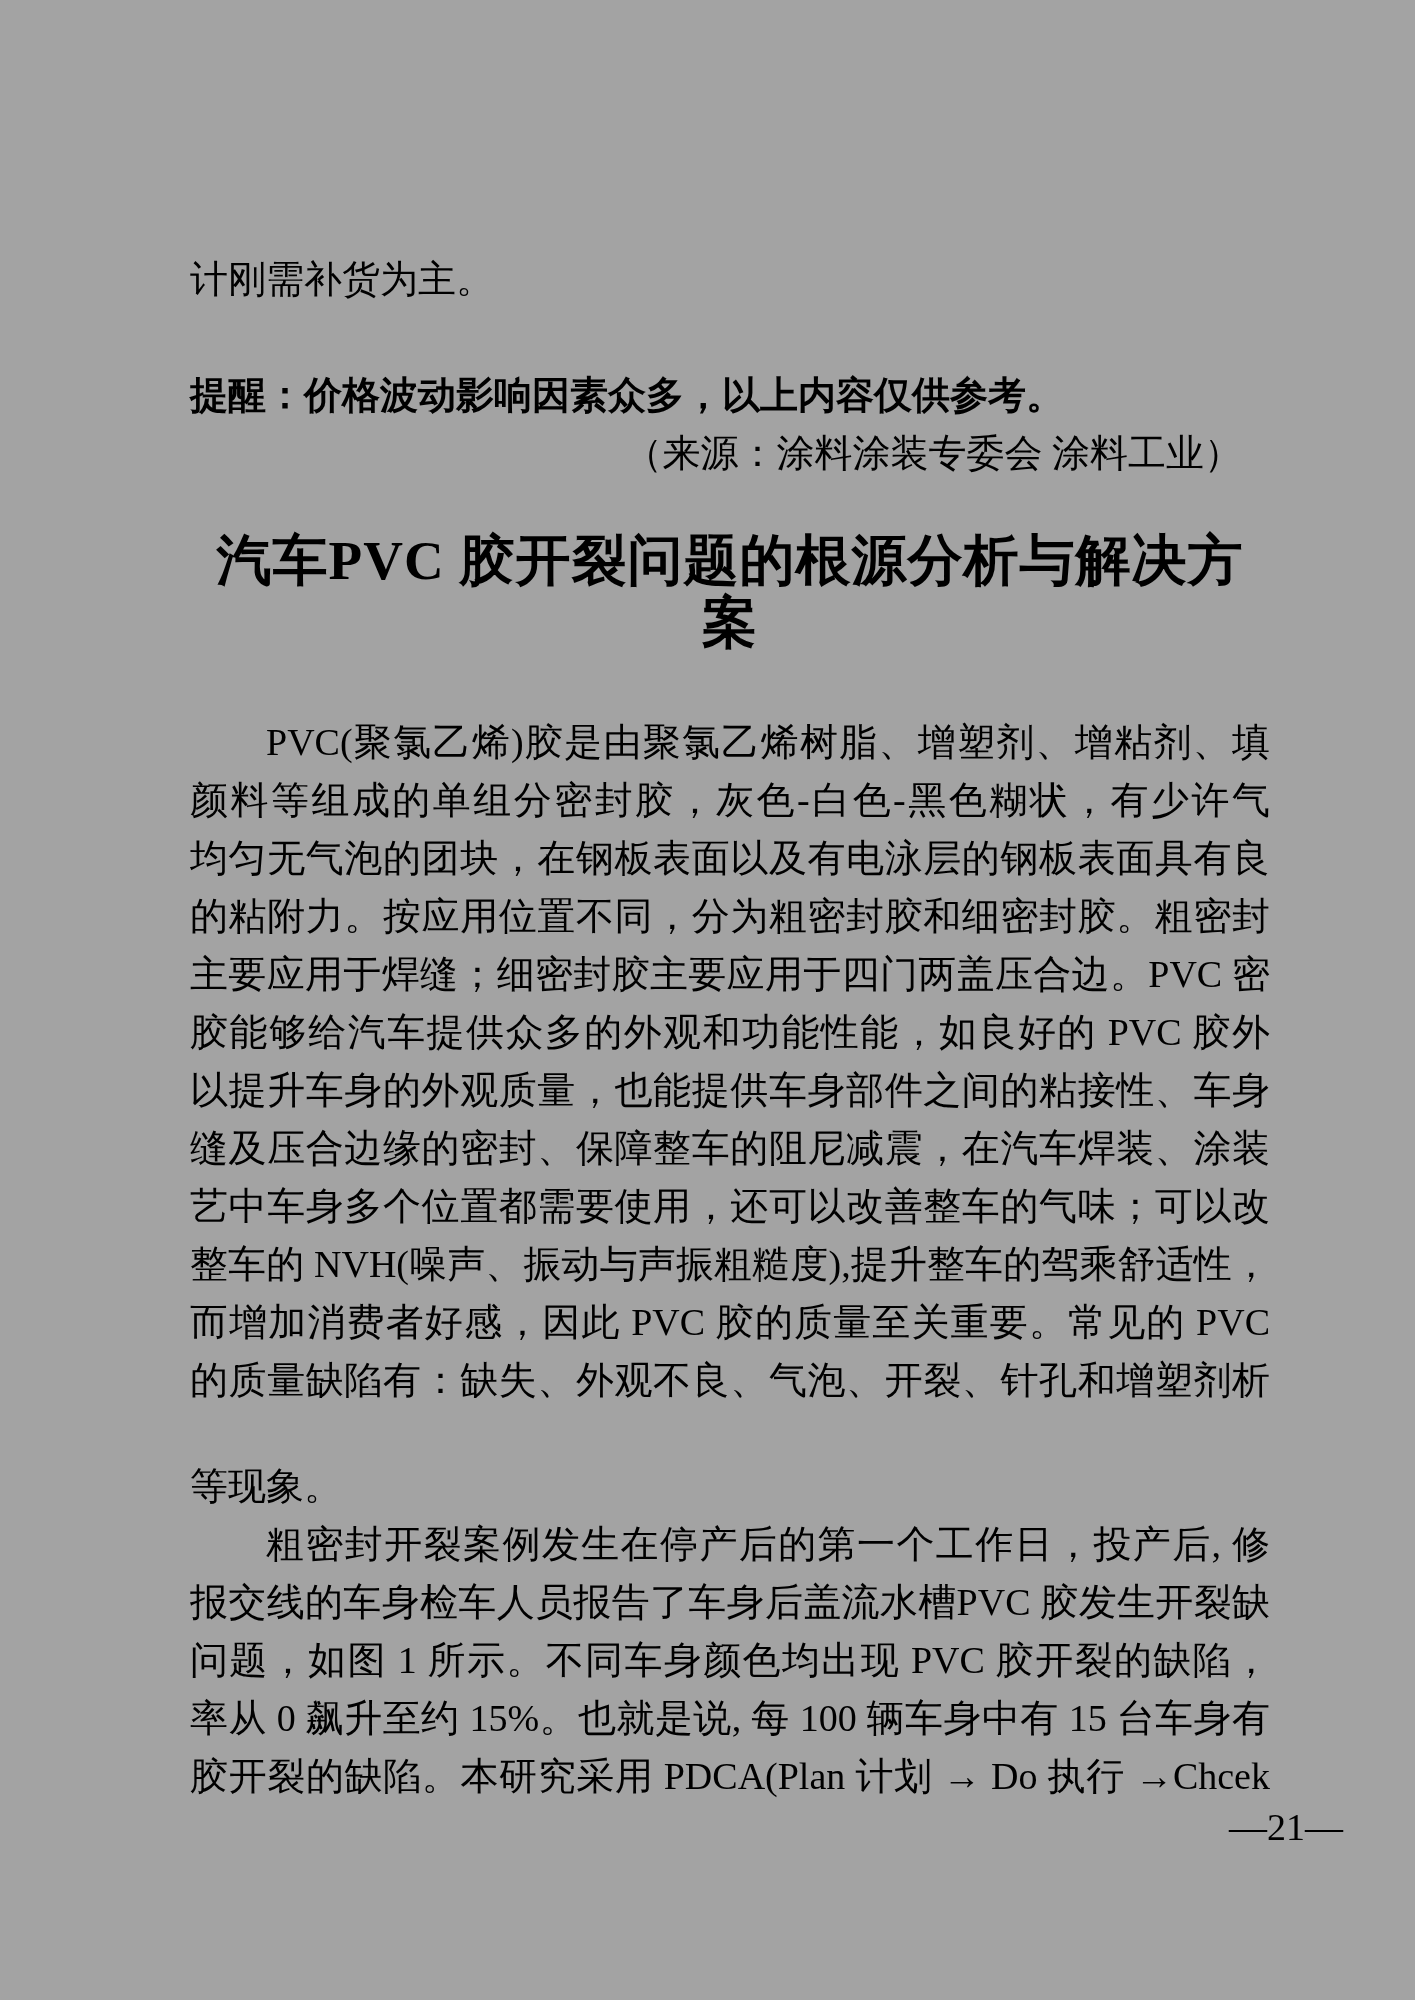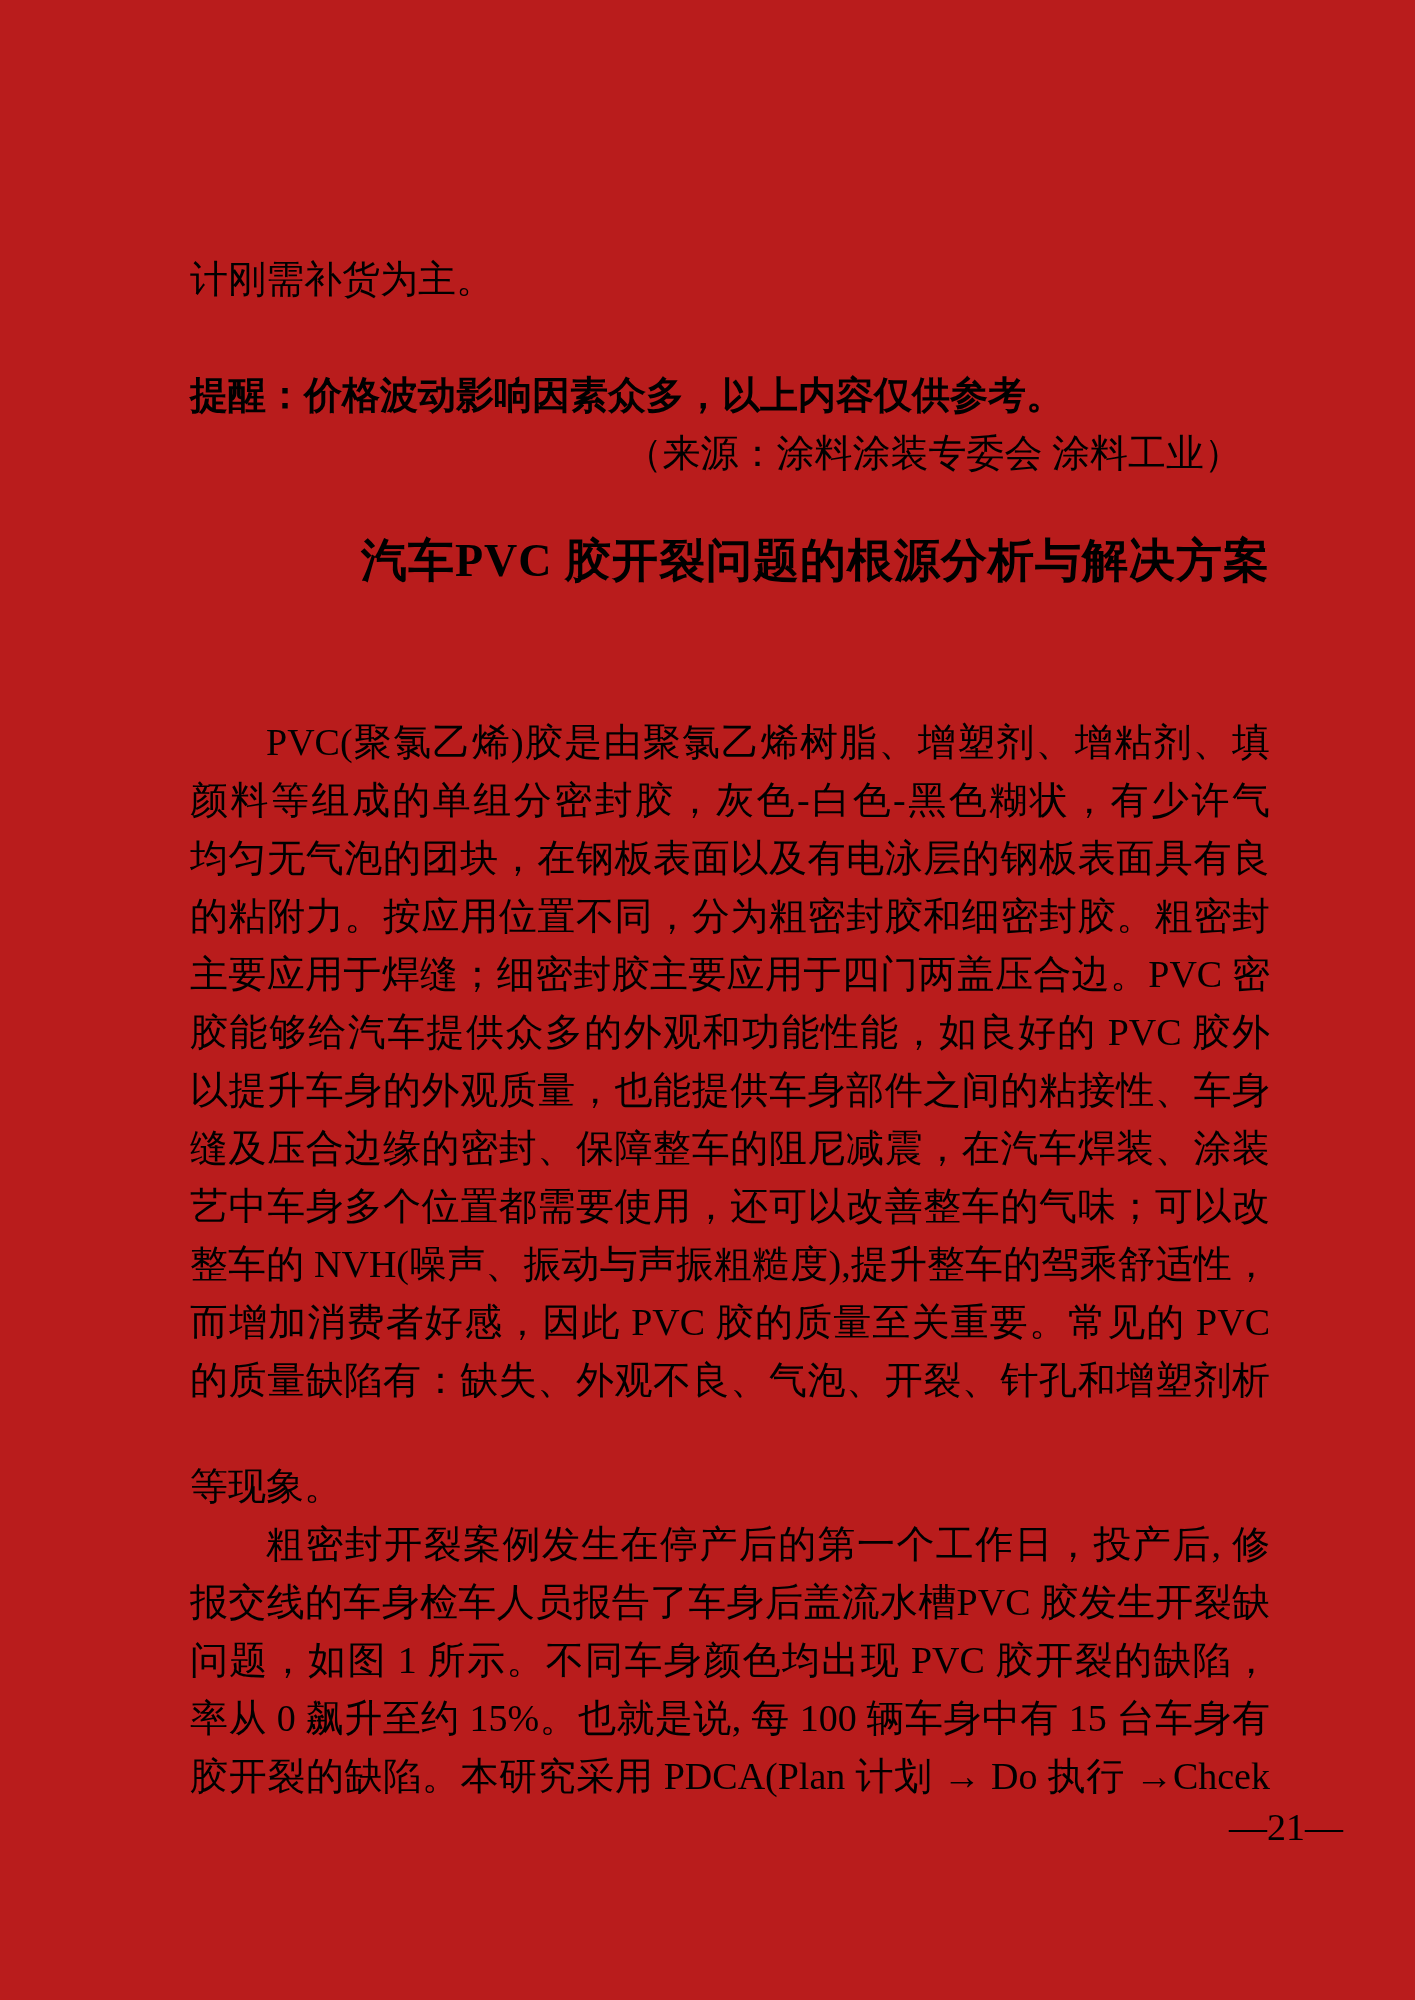--- a/index.html
+++ b/index.html
@@ -1,20 +1,20 @@
 <!DOCTYPE html>
 <html><head>
 <meta charset="utf-8">
 <style>
   html, body { margin: 0; padding: 0; background: #e8e8e8; }
   .page {
     position: relative;
     width: 1415px;
     height: 2000px;
-    background: #b91c1c;
+    background: #a3a3a3;
     font-family: "Liberation Serif", "DejaVu Serif", serif;
     color: #000000;
     overflow: hidden;
   }
   .col {
     position: absolute;
     left: 190px;
     width: 1080px;
   }
   .txt {
@@ -22,24 +22,24 @@
     line-height: 58px;
   }
   .bold { font-weight: bold; }
   .right { text-align: right; padding-right: 28px; box-sizing: border-box; }
   .tail-line   { top: 250px; }
   .forecast-line { top: 308px; }
   .reminder-line { top: 366px; }
   .source-line { top: 424px; }
   .article-title {
     top: 530px;
-    font-size: 46px;
+    font-size: 55px;
     font-weight: bold;
     line-height: 62px;
-    text-align: right;
+    text-align: center;
     letter-spacing: 1px;
   }
   .section-heading {
     top: 658px;
     font-size: 40px;
     font-weight: bold;
     line-height: 50px;
     letter-spacing: 6px;
   }
   .body-flow { top: 713px; }

